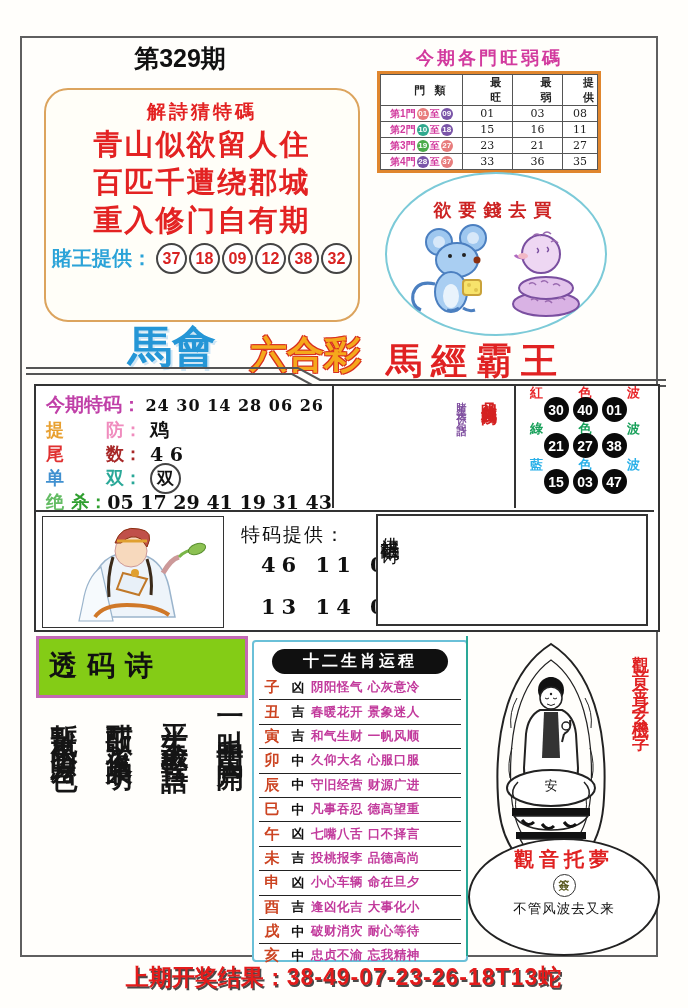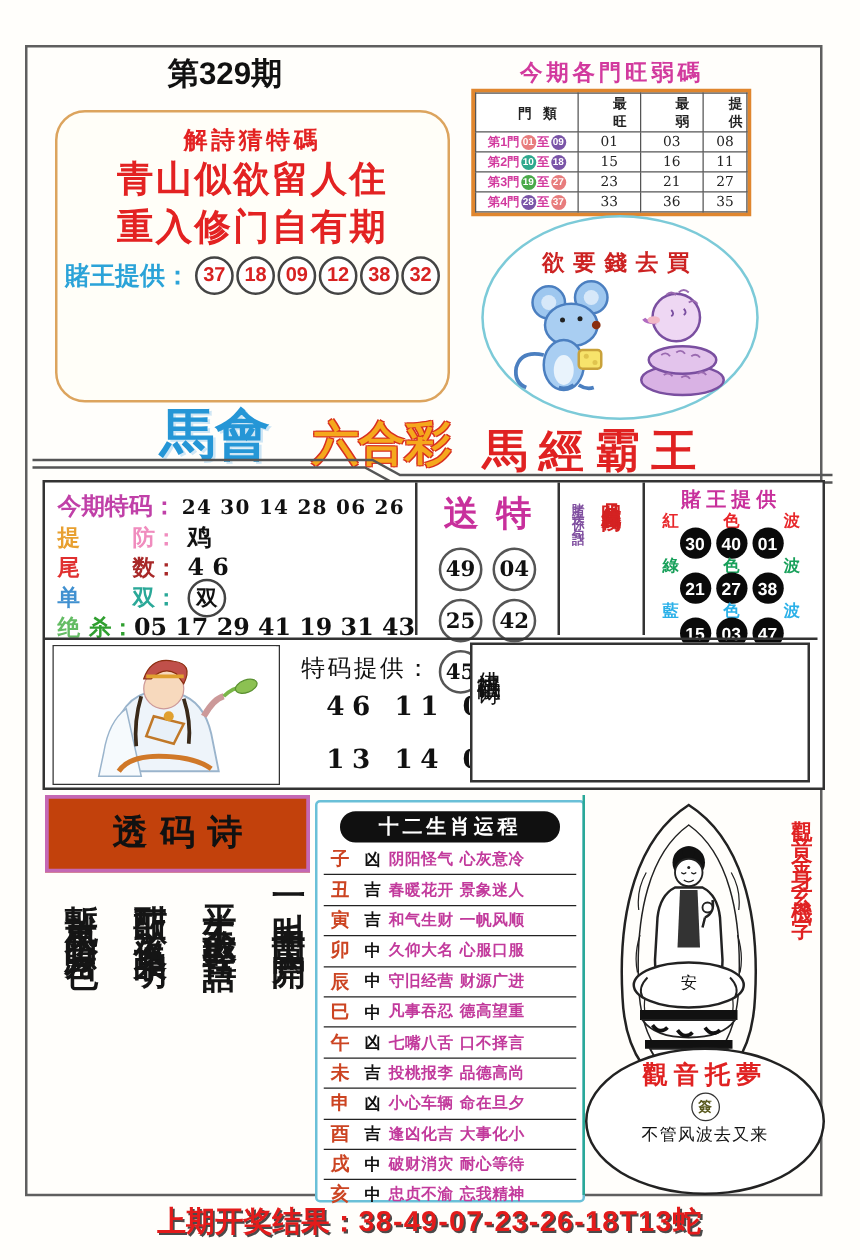--- a/index.html
+++ b/index.html
@@ -82,21 +82,21 @@
   .guanyin-wrap{left:6px;top:4px;width:180px;height:110px;border:1px solid #333;background:#fff;overflow:hidden;}
   .tema-label{left:205px;top:10px;font-size:19px;color:#111;letter-spacing:2px;font-family:"DejaVu Serif",serif;text-align:right;}
   .tema-line{font-size:21px;font-weight:bold;color:#111;letter-spacing:6px;font-family:"DejaVu Serif",serif;}
   .tema-l1{left:225px;top:40px;} .tema-l2{left:225px;top:82px;}
   .fozu-box{left:340px;top:2px;width:268px;height:108px;border:2px solid #333;background:#fff;display:flex;}
   .fozu-lines{flex:1;padding:4px 0 0 8px;}
   .fozu-line{font-size:20px;line-height:25px;color:#111;font-family:"DejaVu Serif",serif;white-space:nowrap;}
   .fozu-vert{writing-mode:vertical-rl;font-size:19px;color:#111;font-family:"DejaVu Serif",serif;padding:6px 6px 0 0;letter-spacing:2px;}
 
   
-  .touma-box{left:36px;top:636px;width:206px;height:56px;border:3px solid #c468b4;background:#c2410c;text-align:center;}
+  .touma-box{left:36px;top:636px;width:206px;height:56px;border:3px solid #c468b4;background:#84cc16;text-align:left;}
   .touma-title{margin-top:8px;font-size:28px;font-weight:900;color:#111;letter-spacing:10px;text-indent:10px;font-family:"DejaVu Serif",serif;}
   .touma-cols{left:40px;top:702px;width:202px;height:250px;display:flex;flex-direction:row;justify-content:space-between;padding:0 6px;}
   .touma-col{writing-mode:vertical-rl;font-size:27px;font-weight:bold;color:#151515;font-family:"DejaVu Serif",serif;letter-spacing:7px;}
 
   
   .zodiac-box{left:252px;top:640px;width:212px;height:318px;border:2px solid #6ac0d8;border-radius:4px;background:#fff;}
   .zodiac-title{width:176px;margin:7px auto 2px;background:#101010;color:#fff;font-weight:bold;font-size:16px;letter-spacing:3px;text-align:center;border-radius:14px;padding:2px 0;}
   .zodiac-rows{padding:0 5px;}
   .z-row{display:flex;align-items:center;height:23.4px;border-bottom:1.5px solid #222;}
   .z-row:last-child{border-bottom:none;}
@@ -121,20 +121,21 @@
 </head>
 <body>
 
 <div class="abs outer-frame"></div>
 
 <div class="abs issue-title">第329期</div>
 
 <div class="abs poem-box">
   <div class="pb-title">解詩猜特碼</div>
   <div class="pb-line">青山似欲留人住</div>
+  <div class="pb-line">百匹千遭绕郡城</div>
   <div class="pb-line">重入修门自有期</div>
   <div class="pb-provider">
     <span class="pb-label">賭王提供：</span>
     <span class="num-circle">37</span>
     <span class="num-circle">18</span>
     <span class="num-circle">09</span>
     <span class="num-circle">12</span>
     <span class="num-circle">38</span>
     <span class="num-circle">32</span>
   </div>
@@ -271,39 +272,27 @@
       <span class="cp-k2 k-shuang">双：</span>
       <span class="cp-v cp-circle">双</span>
     </div>
     <div class="cp-row">
       <span class="cp-k1 k-jue">绝</span>
       <span class="cp-k2 k-sha">杀：</span>
       <span class="cp-v">05 17 29 41 19 31 43</span>
     </div>
   </div>
 
-  <div class="abs mg-col2">
-    <div class="st-title">送特</div>
-    <div class="st-grid">
-      <span class="st-circle">49</span>
-      <span class="st-circle">04</span>
-      <span class="st-circle">25</span>
-      <span class="st-circle">42</span>
-      <span class="st-circle">45</span>
-      <span class="st-circle">02</span>
-    </div>
-  </div>
 
   <div class="abs mg-col2b">
     <div class="abs note-small">賭王送你一句話</div>
     <div class="abs note-red">月明羌笛戍楼间</div>
   </div>
 
   <div class="abs mg-col3">
-    <div class="dw-title">賭王提供</div>
     <div class="wave-label w-red">
       <span>紅</span>
         <span>色</span>
         <span>波</span>
     </div>
     <div class="wave-balls">
       <span class="wave-ball">30</span>
       <span class="wave-ball">40</span>
       <span class="wave-ball">01</span>
     </div>

